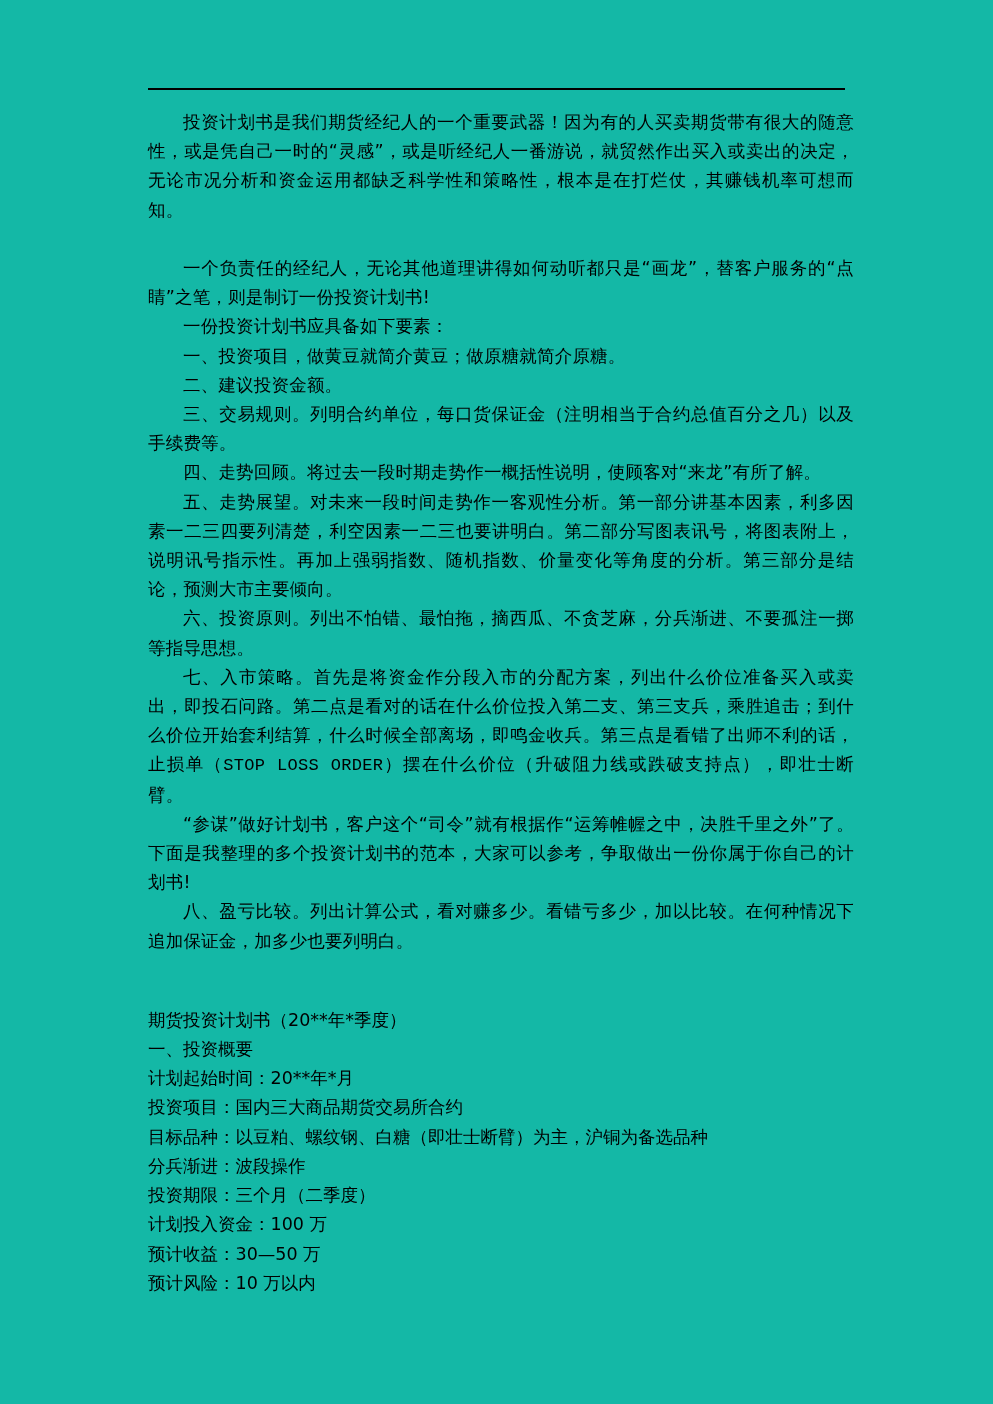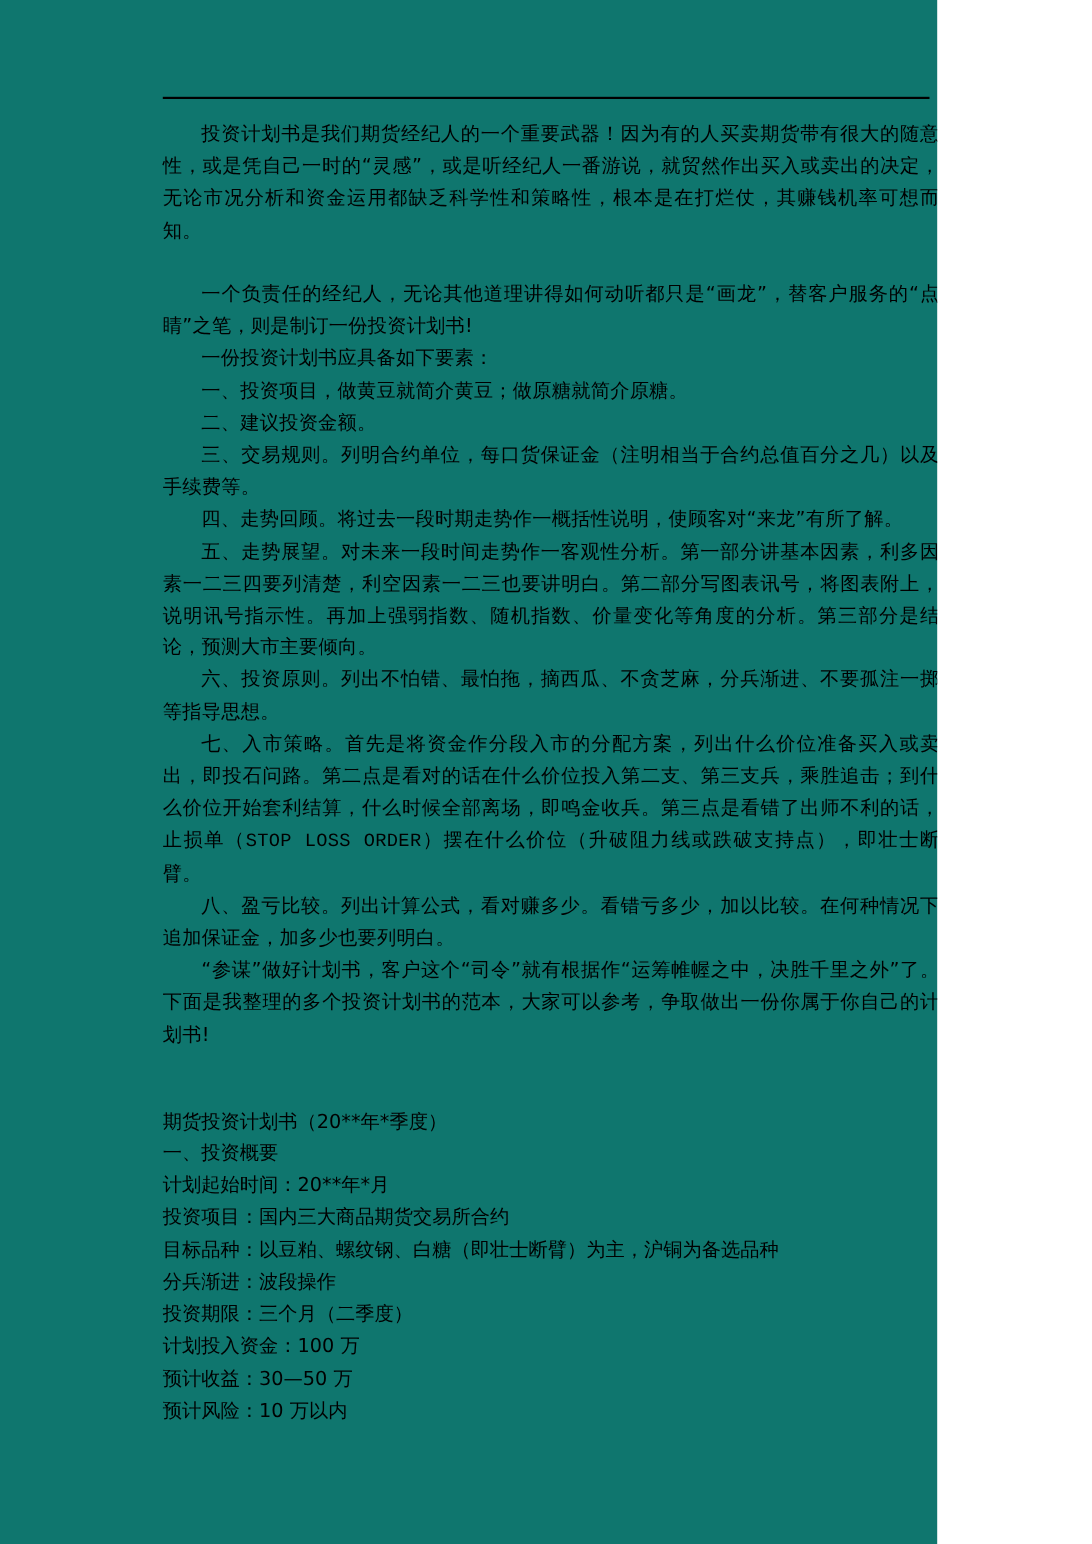--- a/index.html
+++ b/index.html
@@ -2,23 +2,23 @@
 <html><head>
 <meta charset="utf-8">
 <style>
   html, body {
     margin: 0;
     padding: 0;
     background: #ffffff;
   }
   .page {
     position: relative;
-    width: 852px;
+    width: 993px;
     height: 1404px;
-    background: #0f766e;
+    background: #14b8a6;
     overflow: hidden;
     font-family: "DejaVu Sans", "Liberation Sans", sans-serif;
   }
   .header-rule {
     position: absolute;
     left: 148px;
     top: 88px;
     width: 697px;
     height: 2px;
     background: #000000;
@@ -88,23 +88,23 @@
 
     <p class="para indent">一、投资项目，做黄豆就简介黄豆；做原糖就简介原糖。</p>
     <p class="para indent">二、建议投资金额。</p>
     <p class="para indent">三、交易规则。列明合约单位，每口货保证金（注明相当于合约总值百分之几）以及手续费等。</p>
     <p class="para indent">四、走势回顾。将过去一段时期走势作一概括性说明，使顾客对“来龙”有所了解。</p>
     <p class="para indent">五、走势展望。对未来一段时间走势作一客观性分析。第一部分讲基本因素，利多因素一二三四要列清楚，利空因素一二三也要讲明白。第二部分写图表讯号，将图表附上，说明讯号指示性。再加上强弱指数、随机指数、价量变化等角度的分析。第三部分是结论，预测大市主要倾向。</p>
     <p class="para indent">六、投资原则。列出不怕错、最怕拖，摘西瓜、不贪芝麻，分兵渐进、不要孤注一掷等指导思想。</p>
 
     <p class="para indent"><span>七、入市策略。首先是将资金作分段入市的分配方案，列出什么价位准备买入或卖出，即投石问路。第二点是看对的话在什么价位投入第二支、第三支兵，乘胜追击；到什么价位开始套利结算，什么时候全部离场，即鸣金收兵。第三点是看错了出师不利的话，止损单（</span><span class="latin">STOP LOSS ORDER</span><span>）摆在什么价位（升破阻力线或跌破支持点），即壮士断臂。</span></p>
 
+    <p class="para indent">“参谋”做好计划书，客户这个“司令”就有根据作“运筹帷幄之中，决胜千里之外”了。下面是我整理的多个投资计划书的范本，大家可以参考，争取做出一份你属于你自己的计划书!</p>
+
     <p class="para indent">八、盈亏比较。列出计算公式，看对赚多少。看错亏多少，加以比较。在何种情况下追加保证金，加多少也要列明白。</p>
-
-    <p class="para indent">“参谋”做好计划书，客户这个“司令”就有根据作“运筹帷幄之中，决胜千里之外”了。下面是我整理的多个投资计划书的范本，大家可以参考，争取做出一份你属于你自己的计划书!</p>
 
     <div class="blankline tall"></div>
 
     <p class="plan-line">期货投资计划书（20**年*季度）</p>
     <p class="plan-line">一、投资概要</p>
 
     <p class="plan-line">计划起始时间：20**年*月</p>
     <p class="plan-line">投资项目：国内三大商品期货交易所合约</p>
     <p class="plan-line">目标品种：以豆粕、螺纹钢、白糖（即壮士断臂）为主，沪铜为备选品种</p>
     <p class="plan-line">分兵渐进：波段操作</p>

